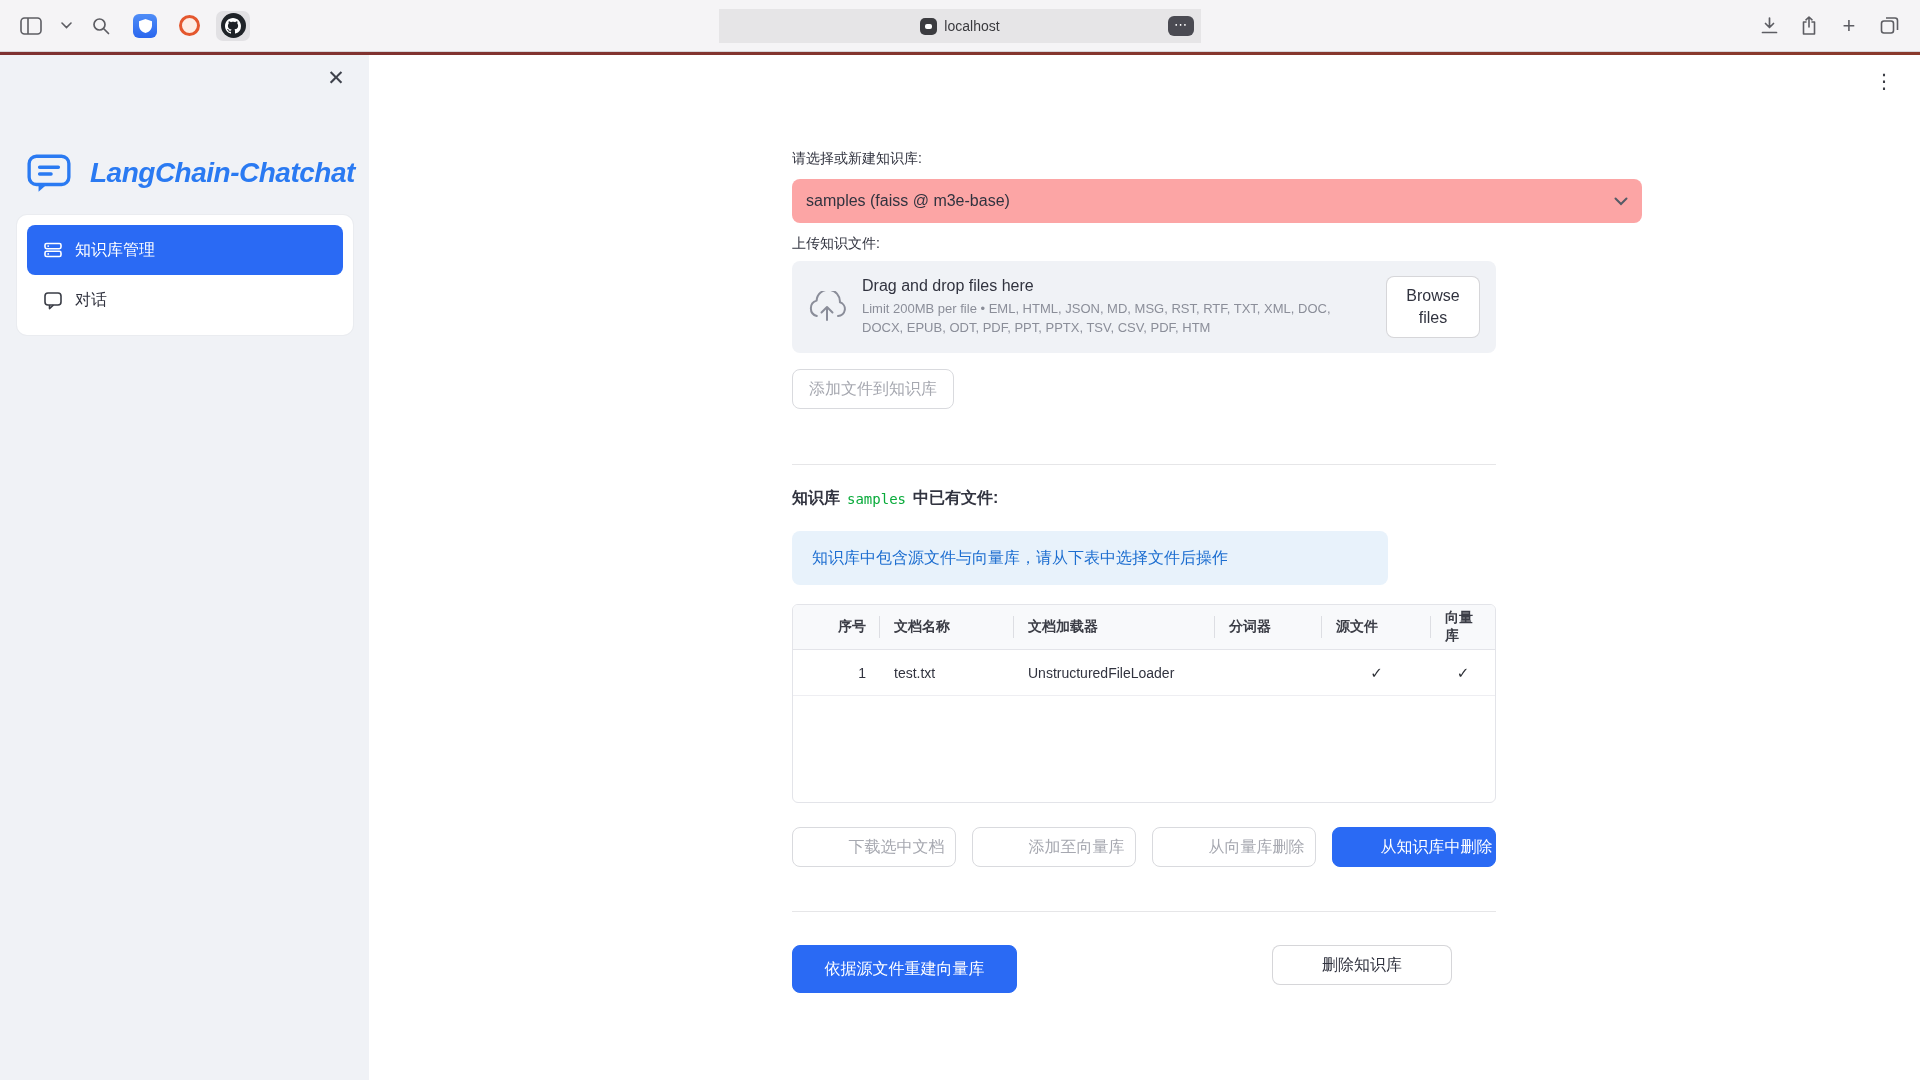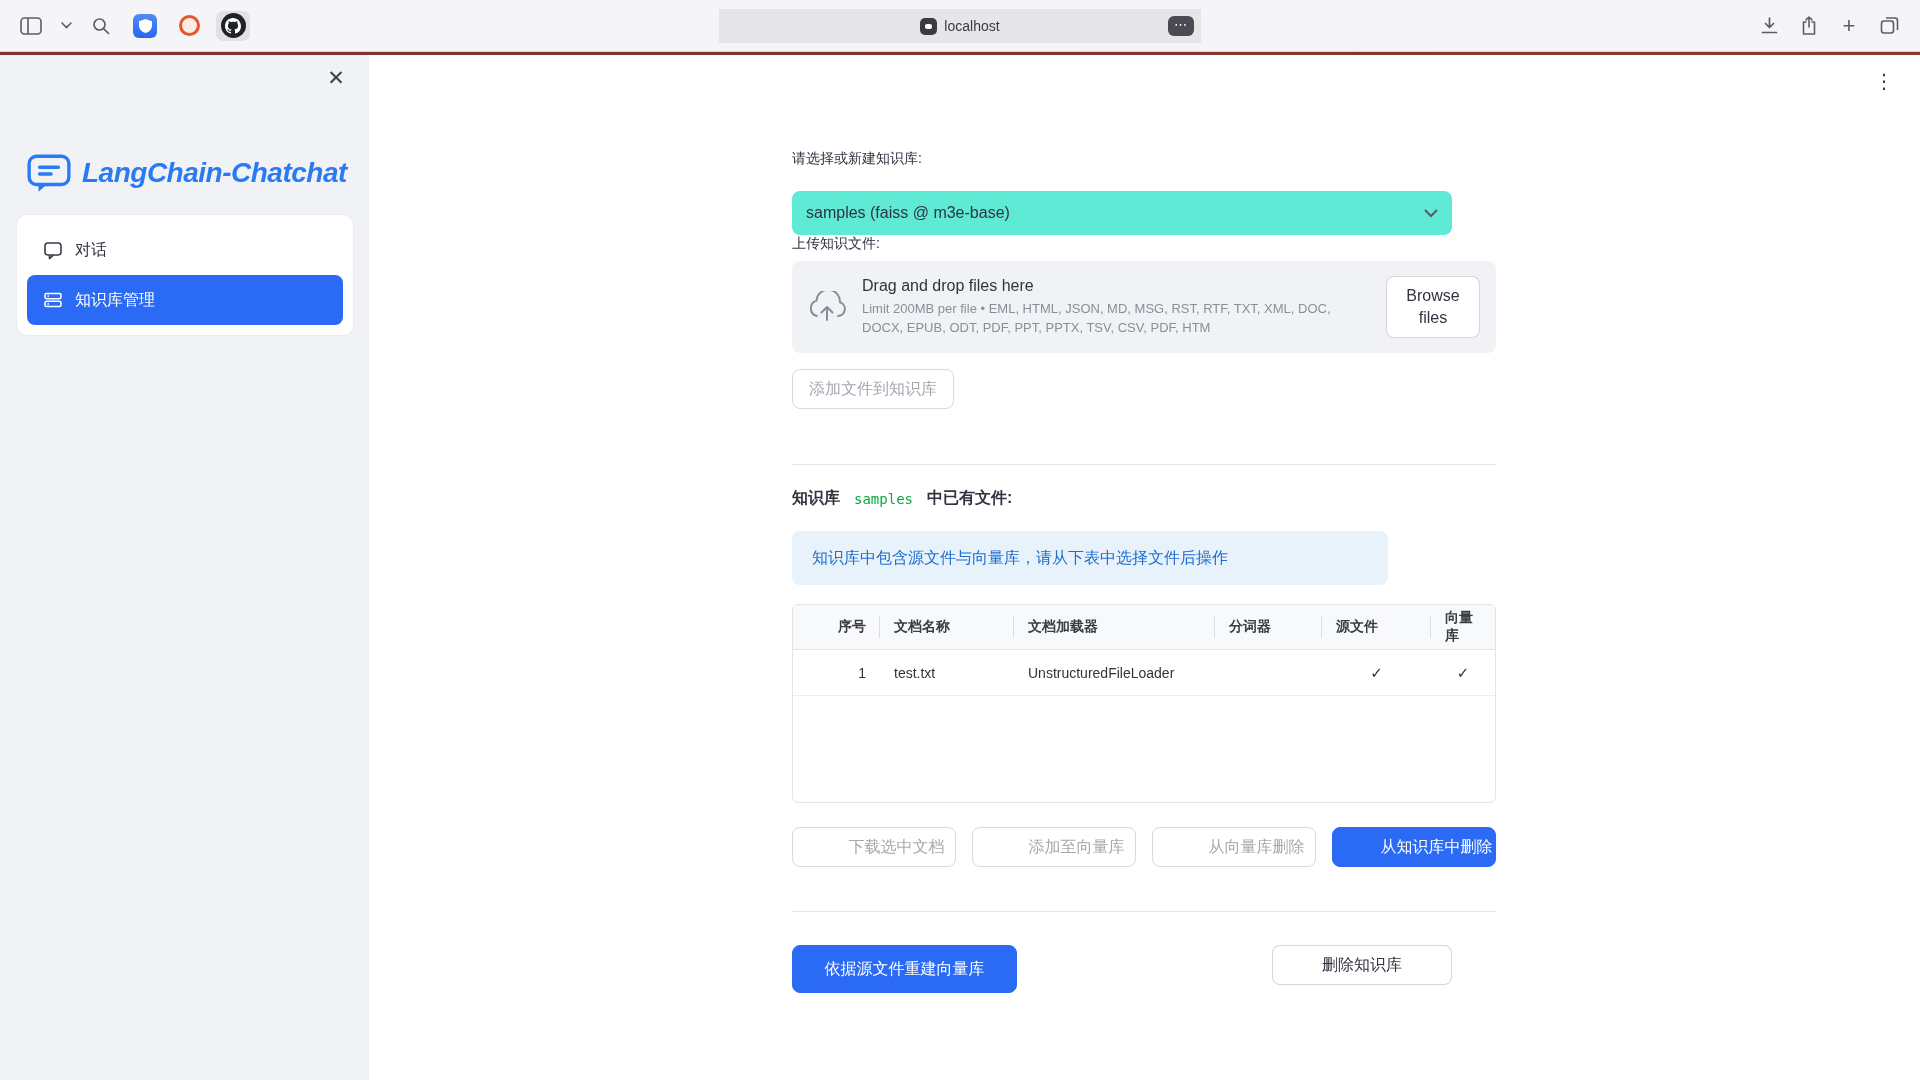--- a/index.html
+++ b/index.html
@@ -32,41 +32,41 @@
   .favicon i{width:7px;height:5px;border-radius:2px;background:#fff;display:block;}
   .url-ext-pill{position:absolute;right:7px;top:7px;width:26px;height:20px;border-radius:6px;background:#4a4a52;color:#fff;font-size:13px;line-height:18px;text-align:center;letter-spacing:1px;}
   .tb-right{margin-left:auto;display:flex;align-items:center;gap:6px;}
   .plus-glyph{font-size:22px;font-weight:400;color:#5d5d63;line-height:1;}
 
   
   .app{position:absolute;top:55px;left:0;width:1920px;height:1025px;background:#fff;}
   .sidebar{position:absolute;top:0;left:0;width:369px;height:1025px;background:#f0f2f6;}
   .sb-close{position:absolute;top:8px;right:18px;width:30px;height:30px;display:flex;align-items:center;justify-content:center;font-size:21px;color:#3f424c;cursor:pointer;}
   .logo{position:absolute;top:96px;left:26px;display:flex;align-items:center;gap:10px;}
-  .logo-text{font-size:28px;font-style:italic;font-weight:700;color:var(--logo-blue);letter-spacing:-.5px;white-space:nowrap;}
+  .logo-text{font-size:28px;font-style:italic;font-weight:700;color:var(--logo-blue);letter-spacing:-.5px;white-space:nowrap;margin-left:8px;}
   .nav-card{position:absolute;top:160px;left:17px;width:336px;background:#fff;border-radius:10px;padding:10px;box-shadow:0 0 0 1px rgba(49,51,63,.03);}
   .nav-item{height:50px;border-radius:8px;display:flex;align-items:center;gap:12px;padding-left:16px;font-size:16px;color:var(--ink);cursor:pointer;}
   .nav-item.active{background:var(--primary);color:#fff;}
 
   .kebab{position:absolute;top:12px;right:18px;font-size:20px;color:#3c3e46;line-height:1;padding:4px 8px;cursor:pointer;}
 
   .content{position:absolute;left:792px;top:0;width:704px;}
   .w-label{position:absolute;left:0;font-size:14px;color:var(--ink);}
-  .selectbox{position:absolute;left:0;top:124px;width:660px;height:44px;background:#5eead4;border-radius:8px;display:flex;align-items:center;justify-content:space-between;padding:0 14px;font-size:16px;cursor:pointer;margin-top:12px;}
+  .selectbox{position:absolute;left:0;top:124px;width:850px;height:44px;background:#fca5a5;border-radius:8px;display:flex;align-items:center;justify-content:space-between;padding:0 14px;font-size:16px;cursor:pointer;}
   .uploader{position:absolute;left:0;top:206px;width:704px;height:92px;background:#f0f2f6;border-radius:8px;display:flex;align-items:center;padding:0 16px;}
   .up-texts{margin-left:16px;margin-right:12px;flex:1;}
   .up-title{font-size:16px;color:var(--ink);margin-bottom:5px;}
   .up-sub{font-size:13px;line-height:1.45;color:var(--muted);max-width:512px;}
   .btn{display:inline-flex;align-items:center;justify-content:center;border-radius:8px;font-size:16px;font-family:inherit;background:#fff;border:1px solid var(--border);color:var(--ink);cursor:pointer;text-align:center;}
   .btn.disabled{color:#a6a8b0;border-color:#d9dade;cursor:default;}
   .btn.primary{background:var(--primary);border-color:var(--primary);color:#fff;}
   .browse-btn{width:94px;min-height:62px;padding:6px 10px;line-height:1.35;}
   .add-btn{position:absolute;left:0;top:314px;height:40px;padding:0 16px;}
   .hr{position:absolute;left:0;width:704px;height:1px;background:rgba(49,51,63,.12);}
-  .files-heading{position:absolute;left:0;top:433px;font-size:16px;font-weight:700;display:flex;align-items:center;gap:14px;}
+  .files-heading{position:absolute;left:0;top:433px;font-size:16px;font-weight:700;display:flex;align-items:center;gap:7px;}
   .code{font-family:"DejaVu Sans Mono","Liberation Mono",monospace;font-size:14px;font-weight:400;color:var(--code-green);}
   .infobox{position:absolute;left:0;top:476px;width:596px;height:54px;background:var(--info-bg);border-radius:8px;display:flex;align-items:center;padding:0 20px;font-size:16px;font-weight:500;color:var(--info-text);}
 
   .table{position:absolute;left:0;top:549px;width:704px;height:199px;border:1px solid #e3e4e9;border-radius:6px;background:#fff;overflow:hidden;}
   .thead,.trow{display:grid;grid-template-columns:87px 134px 201px 107px 109px 64px;}
   .thead{height:45px;background:#f8f9fb;border-bottom:1px solid #e3e4e9;}
   .th{display:flex;align-items:center;padding:0 14px;font-size:14px;font-weight:600;color:#3b3d46;position:relative;}
   .th:not(:last-child)::after{content:"";position:absolute;right:0;top:11px;height:22px;width:1px;background:#dddee3;}
   .th.r{justify-content:flex-end;} .th.c{justify-content:center;}
   .trow{height:46px;border-bottom:1px solid #eeeef2;font-size:14px;color:var(--ink);cursor:pointer;}
@@ -163,35 +163,35 @@
       <div class="logo">
         <svg width="46" height="44" viewBox="0 0 44 42" fill="none">
           <rect x="3" y="5" width="38" height="27" rx="7" stroke="#2a7af2" stroke-width="3.2"></rect>
           <path d="M12 31v8l9-8" fill="#2a7af2"></path>
           <path d="M13 15.5h18M13 22h11" stroke="#2a7af2" stroke-width="3.2" stroke-linecap="round"></path>
         </svg>
         <span class="logo-text">LangChain-Chatchat</span>
       </div>
 
       <div class="nav-card">
-        <div class="nav-item">
-          <svg width="20" height="20" viewBox="0 0 20 20" fill="none" stroke="#3a3d46" stroke-width="1.6" stroke-linejoin="round">
-            <rect x="2" y="3" width="16" height="12" rx="3"></rect>
-              <path d="M6.5 15v3.6L10.5 15"></path>
-          </svg>
-          <span>对话</span>
-        </div>
         <div class="nav-item active">
           <svg width="20" height="20" viewBox="0 0 20 20" fill="none" stroke="#fff" stroke-width="1.6">
             <rect x="2" y="3.5" width="16" height="5.2" rx="1.6"></rect>
             <rect x="2" y="11.3" width="16" height="5.2" rx="1.6"></rect>
             <circle cx="5.2" cy="6.1" r="0.9" fill="#fff" stroke="none"></circle>
             <circle cx="5.2" cy="13.9" r="0.9" fill="#fff" stroke="none"></circle>
           </svg>
           <span>知识库管理</span>
+        </div>
+        <div class="nav-item">
+          <svg width="20" height="20" viewBox="0 0 20 20" fill="none" stroke="#3a3d46" stroke-width="1.6" stroke-linejoin="round">
+            <rect x="2" y="3" width="16" height="12" rx="3"></rect>
+              <path d="M6.5 15v3.6L10.5 15"></path>
+          </svg>
+          <span>对话</span>
         </div>
       </div>
     </aside>
 
     <div class="kebab">⋮</div>
 
     <main class="content">
 
       <div class="w-label" style="top:95px">请选择或新建知识库:</div>
       <div class="selectbox">

